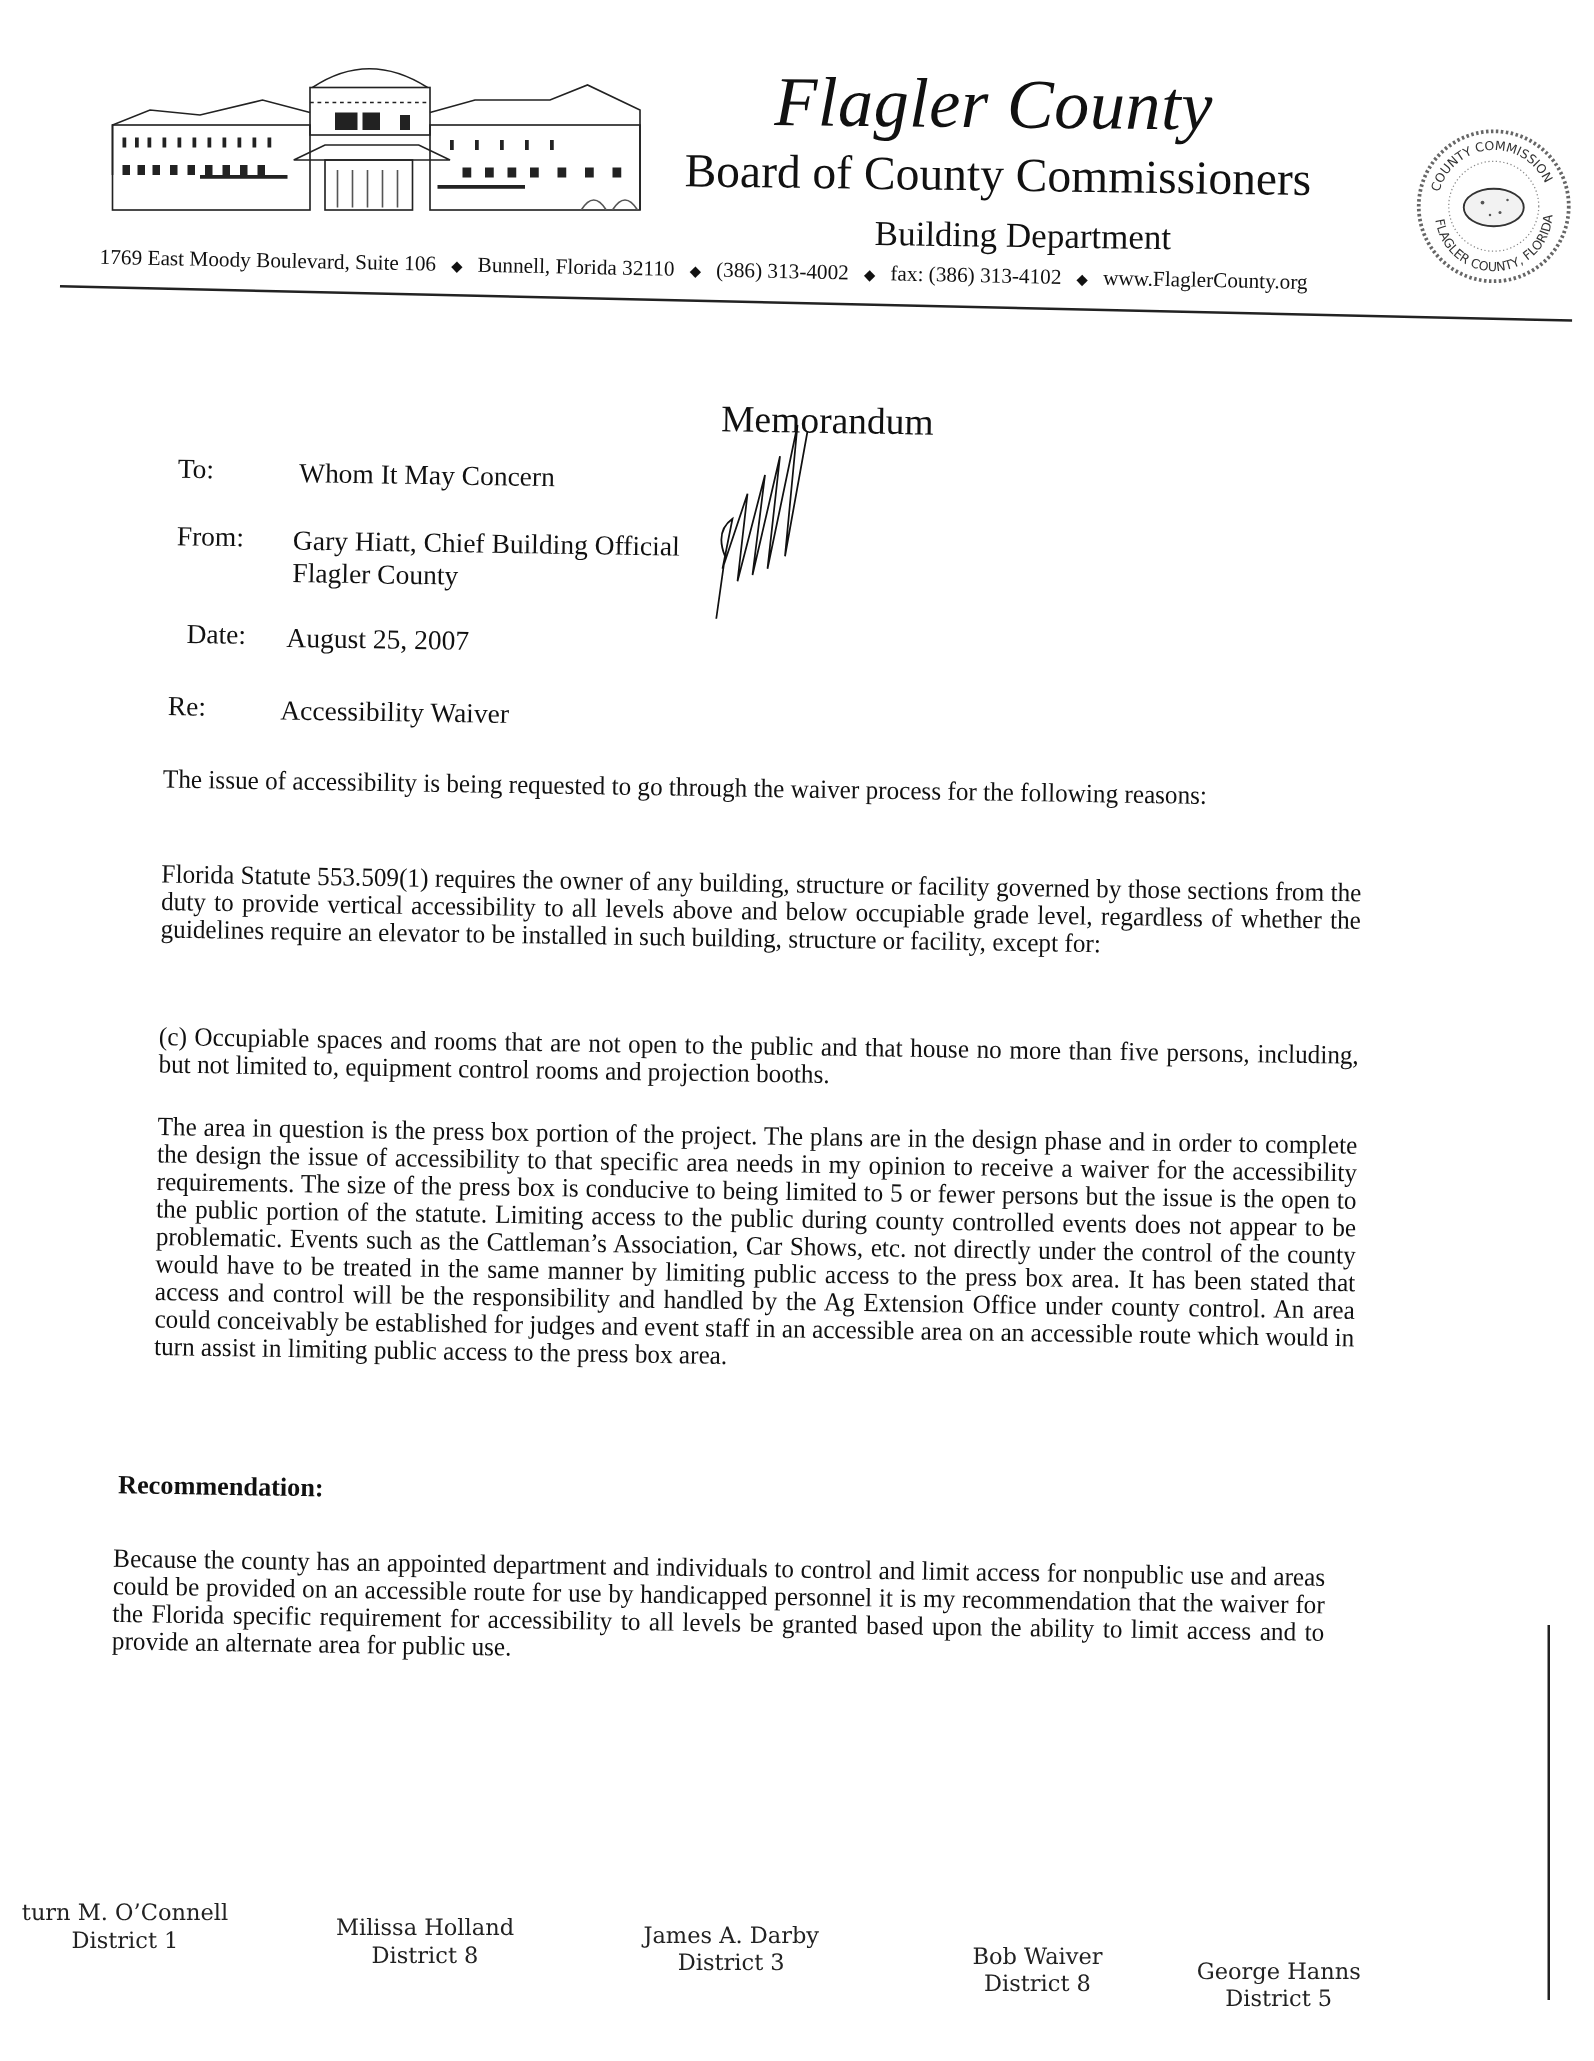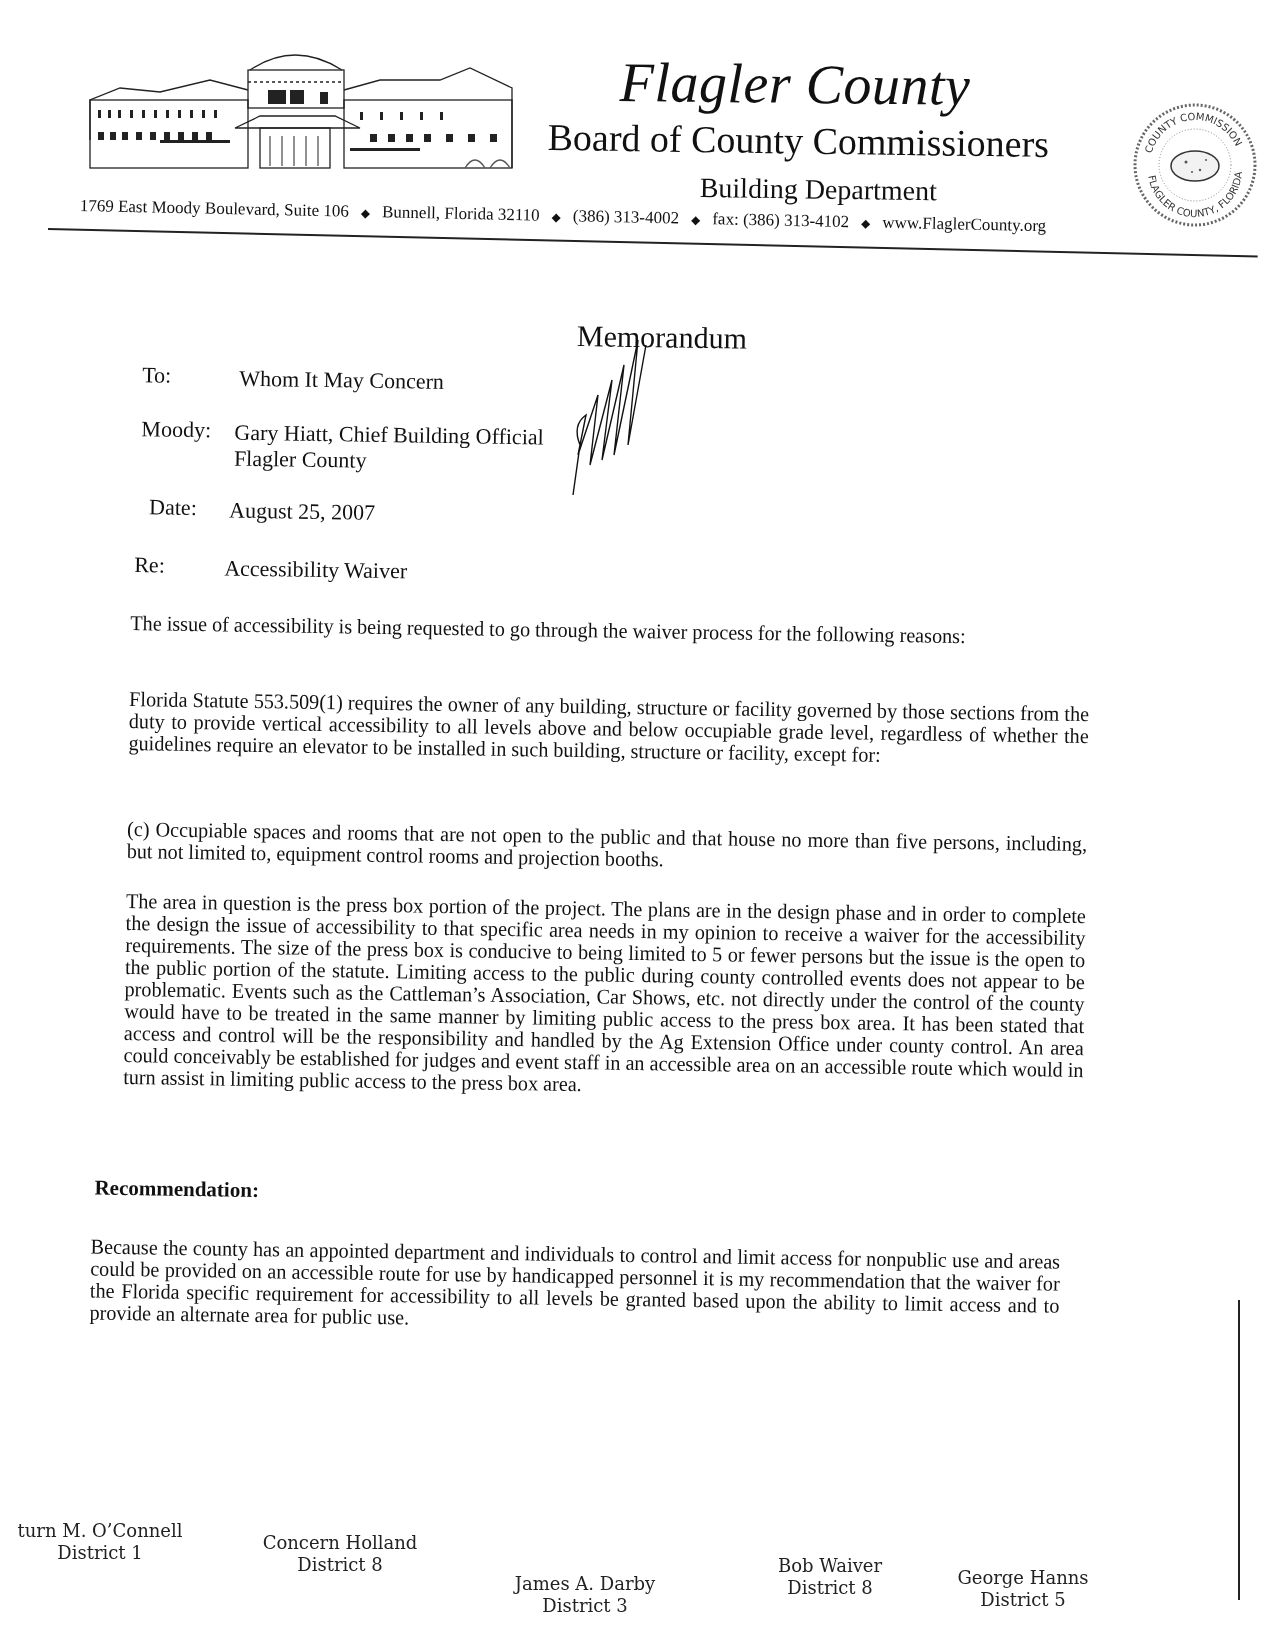--- a/index.html
+++ b/index.html
@@ -155,21 +155,21 @@
   <span>1769 East Moody Boulevard, Suite 106</span><span class="sep">◆</span><span>Bunnell, Florida 32110</span><span class="sep">◆</span><span>(386) 313-4002</span><span class="sep">◆</span><span>fax: (386) 313-4102</span><span class="sep">◆</span><span>www.FlaglerCounty.org</span>
 </div>
 <div class="abs rule"></div>
 
 <div class="abs memo-body">
   <div class="abs memo-title">Memorandum</div>
 
   <div class="hdr-label" style="top:362px">To:</div>
   <div class="hdr-value" style="top:364px">Whom It May Concern</div>
 
-  <div class="hdr-label" style="top:416px">Moody:</div>
+  <div class="hdr-label" style="top:416px">From:</div>
   <div class="hdr-value" style="top:418px; left:236px">
     <div>Gary Hiatt, Chief Building Official</div>
     <div>Flagler County</div>
   </div>
 
   <div class="hdr-label" style="top:494px; left:152px">Date:</div>
   <div class="hdr-value" style="top:496px; left:232px">August 25, 2007</div>
 
   <div class="hdr-label" style="top:552px; left:138px">Re:</div>
   <div class="hdr-value" style="top:554px; left:228px">Accessibility Waiver</div>
@@ -187,24 +187,24 @@
   <svg width="90" height="170" viewBox="0 0 90 170" fill="none" stroke="#111" stroke-width="1.4">
     <path d="M5 160 L12 110 Q4 90 18 80 L10 120 L30 60 L22 130 L44 45 L34 125 L56 30 L46 120 L70 5 L60 110 L78 10"></path>
   </svg>
 </div>
 
 <div class="commissioner" style="left:15px; top:1520px; width:170px">
   <div>turn M. O’Connell</div>
   <div>District 1</div>
 </div>
 <div class="commissioner" style="left:255px; top:1532px; width:170px">
-  <div>Concern Holland</div>
+  <div>Milissa Holland</div>
   <div>District 8</div>
 </div>
-<div class="commissioner" style="left:500px; top:1573px; width:170px">
+<div class="commissioner" style="left:500px; top:1538px; width:170px">
   <div>James A. Darby</div>
   <div>District 3</div>
 </div>
 <div class="commissioner" style="left:745px; top:1555px; width:170px">
   <div>Bob Waiver</div>
   <div>District 8</div>
 </div>
 <div class="commissioner" style="left:938px; top:1567px; width:170px">
   <div>George Hanns</div>
   <div>District 5</div>

